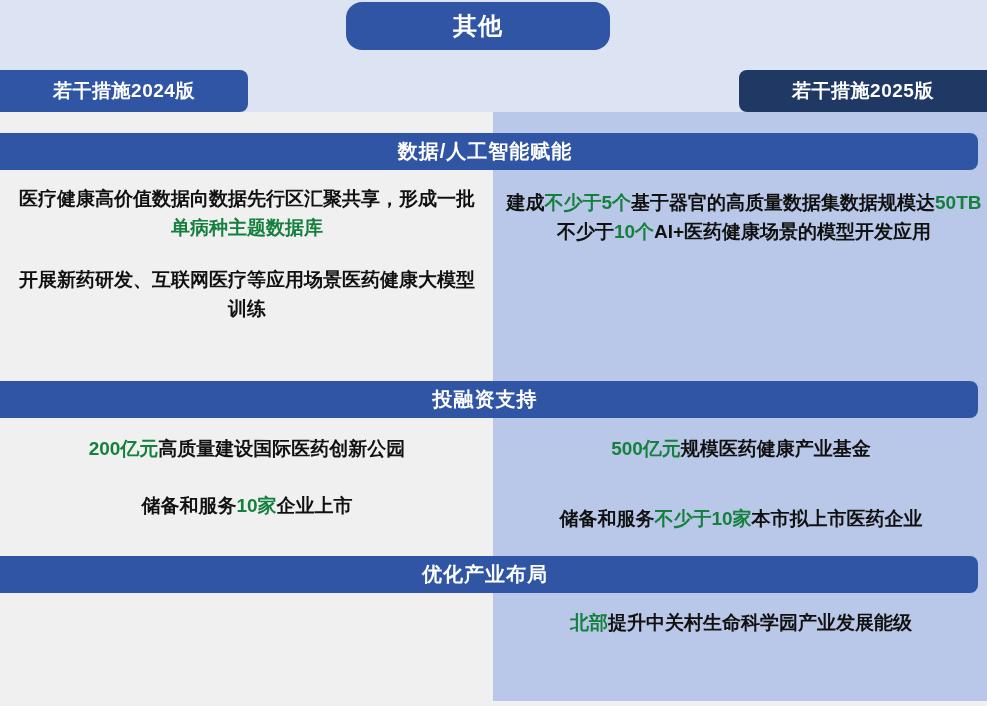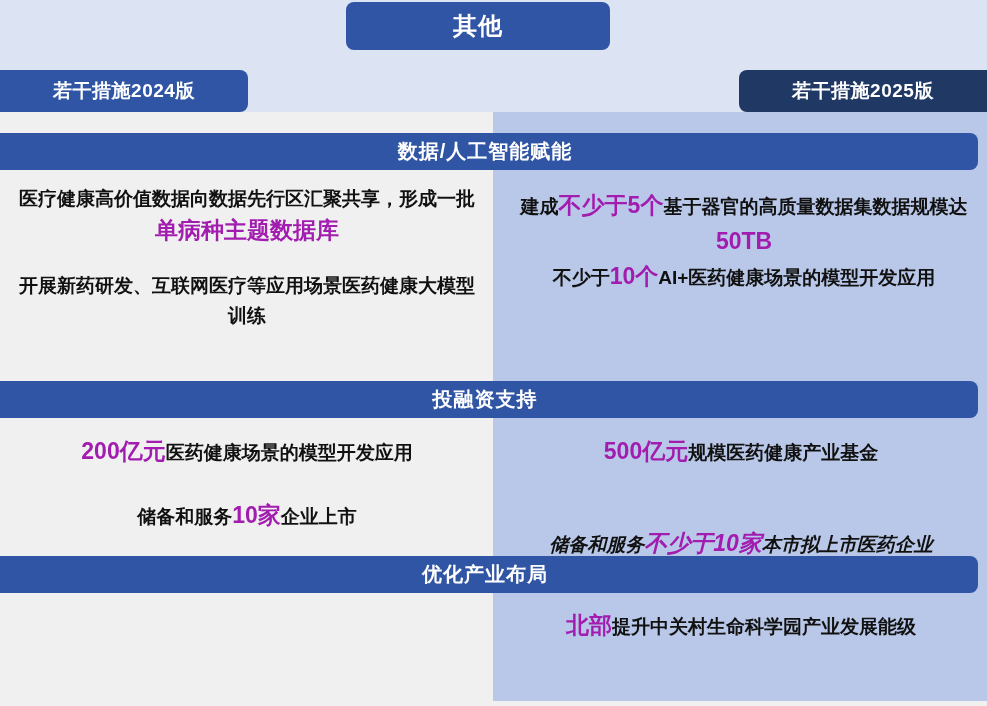--- a/index.html
+++ b/index.html
@@ -48,21 +48,21 @@
   }
 
   
   .title-pill {
     position: absolute;
     left: 346px;
     top: 2px;
     width: 264px;
     height: 48px;
     background: #2f55a4;
-    border-radius: 8px;
+    border-radius: 16px;
     display: flex;
     align-items: center;
     justify-content: center;
     color: #ffffff;
     font-size: 24px;
     font-weight: bold;
     letter-spacing: 1px;
   }
 
   
@@ -127,22 +127,22 @@
     font-weight: bold;
   }
   .para {
     text-align: center;
     line-height: 1.55;
     font-size: 19px;
     font-weight: bold;
     color: #111111;
   }
   .hl {
-    color: #a21caf;
-    font-size: 23px;
+    color: #15803d;
+    font-size: 19px;
     font-weight: bold;
   }
 
   
   .c1-left {
     left: 18px;
     top: 184px;
     width: 458px;
   }
   .c1-left .para + .para { margin-top: 22px; }
@@ -158,21 +158,21 @@
     left: 18px;
     top: 434px;
     width: 458px;
   }
   .c2-left .para + .para { margin-top: 28px; }
   .c2-right {
     left: 500px;
     top: 434px;
     width: 482px;
   }
-  .c2-right .para + .para { margin-top: 56px; font-style: italic; }
+  .c2-right .para + .para { margin-top: 41px; }
 
   
   .c3-right {
     left: 500px;
     top: 608px;
     width: 482px;
   }
   .c3-right .para + .para { margin-top: 25px; }
 </style>
 </head>
@@ -198,21 +198,21 @@
     </div>
 
   <div class="content c1-right">
       <div class="para"><span>建成</span><span class="hl">不少于5个</span><span>基于器官的高质量数据集数据规模达</span><span class="hl">50TB</span></div>
       <div class="para"><span>不少于</span><span class="hl">10个</span><span>AI+医药健康场景的模型开发应用</span></div>
     </div>
 
   <div class="section-bar bar-2">投融资支持</div>
 
   <div class="content c2-left">
-      <div class="para"><span class="hl">200亿元</span><span>医药健康场景的模型开发应用</span></div>
+      <div class="para"><span class="hl">200亿元</span><span>高质量建设国际医药创新公园</span></div>
       <div class="para"><span>储备和服务</span><span class="hl">10家</span><span>企业上市</span></div>
     </div>
 
   <div class="content c2-right">
       <div class="para"><span class="hl">500亿元</span><span>规模医药健康产业基金</span></div>
       <div class="para"><span>储备和服务</span><span class="hl">不少于10家</span><span>本市拟上市医药企业</span></div>
     </div>
 
   <div class="section-bar bar-3">优化产业布局</div>
 

